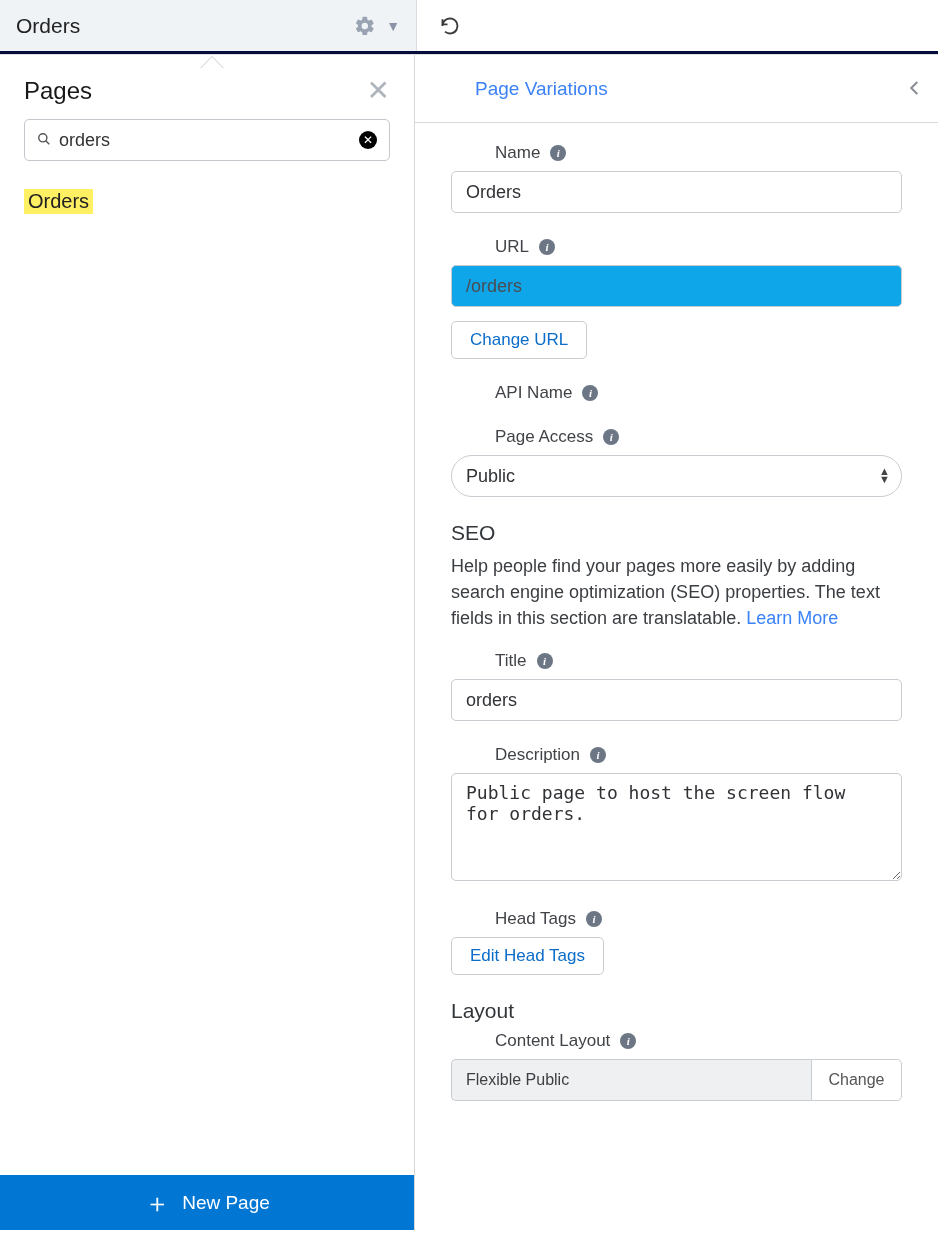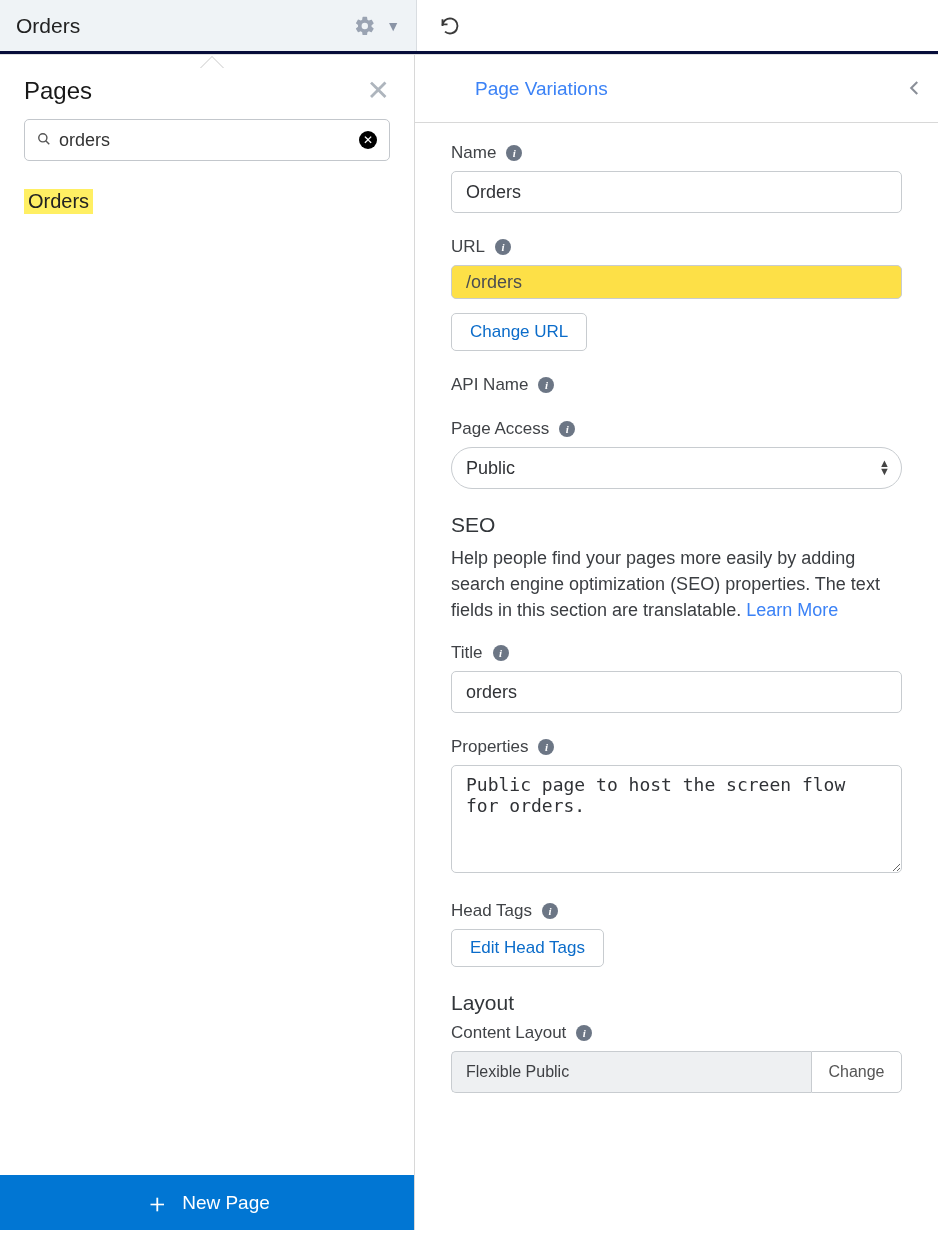--- a/index.html
+++ b/index.html
@@ -209,20 +209,21 @@
     flex: 1;
   }
   .field { margin-bottom: 24px; }
   .label-row {
     display: flex;
     align-items: center;
     gap: 10px;
     margin-bottom: 8px;
     color: #404347;
     font-size: 17px;
+    margin-left: 44px;
   }
   .info-dot {
     width: 16px; height: 16px;
     border-radius: 50%;
     background: #6c7685;
     color: #fff;
     font-size: 11px;
     font-weight: 700;
     display: inline-flex;
     align-items: center;
@@ -234,22 +235,22 @@
     width: 100%;
     border: 1px solid #c8ccd0;
     border-radius: 5px;
     font-size: 18px;
     padding: 8px 14px;
     color: #303236;
     background: #fff;
   }
   .text-input { height: 42px; }
   .readonly-input {
-    height: 34px;
-    background: #fde047;
+    height: 42px;
+    background: #0ea5e9;
     color: #4a4d51;
   }
   .select-wrap { position: relative; }
   .select-input {
     height: 42px;
     appearance: none;
     padding-right: 36px;
     cursor: pointer;
     border-radius: 21px;
   }
@@ -430,21 +431,21 @@
       <div class="field">
         <div class="label-row">
           <span>Title</span>
           <span class="info-dot">i</span>
         </div>
         <input class="text-input" type="text" value="orders" style="">
       </div>
 
       <div class="field">
         <div class="label-row">
-          <span>Properties</span>
+          <span>Description</span>
           <span class="info-dot">i</span>
         </div>
         <textarea class="textarea-input" style="">Public page to host the screen flow for orders.</textarea>
       </div>
 
       <div class="field">
         <div class="label-row">
           <span>Head Tags</span>
           <span class="info-dot">i</span>
         </div>

